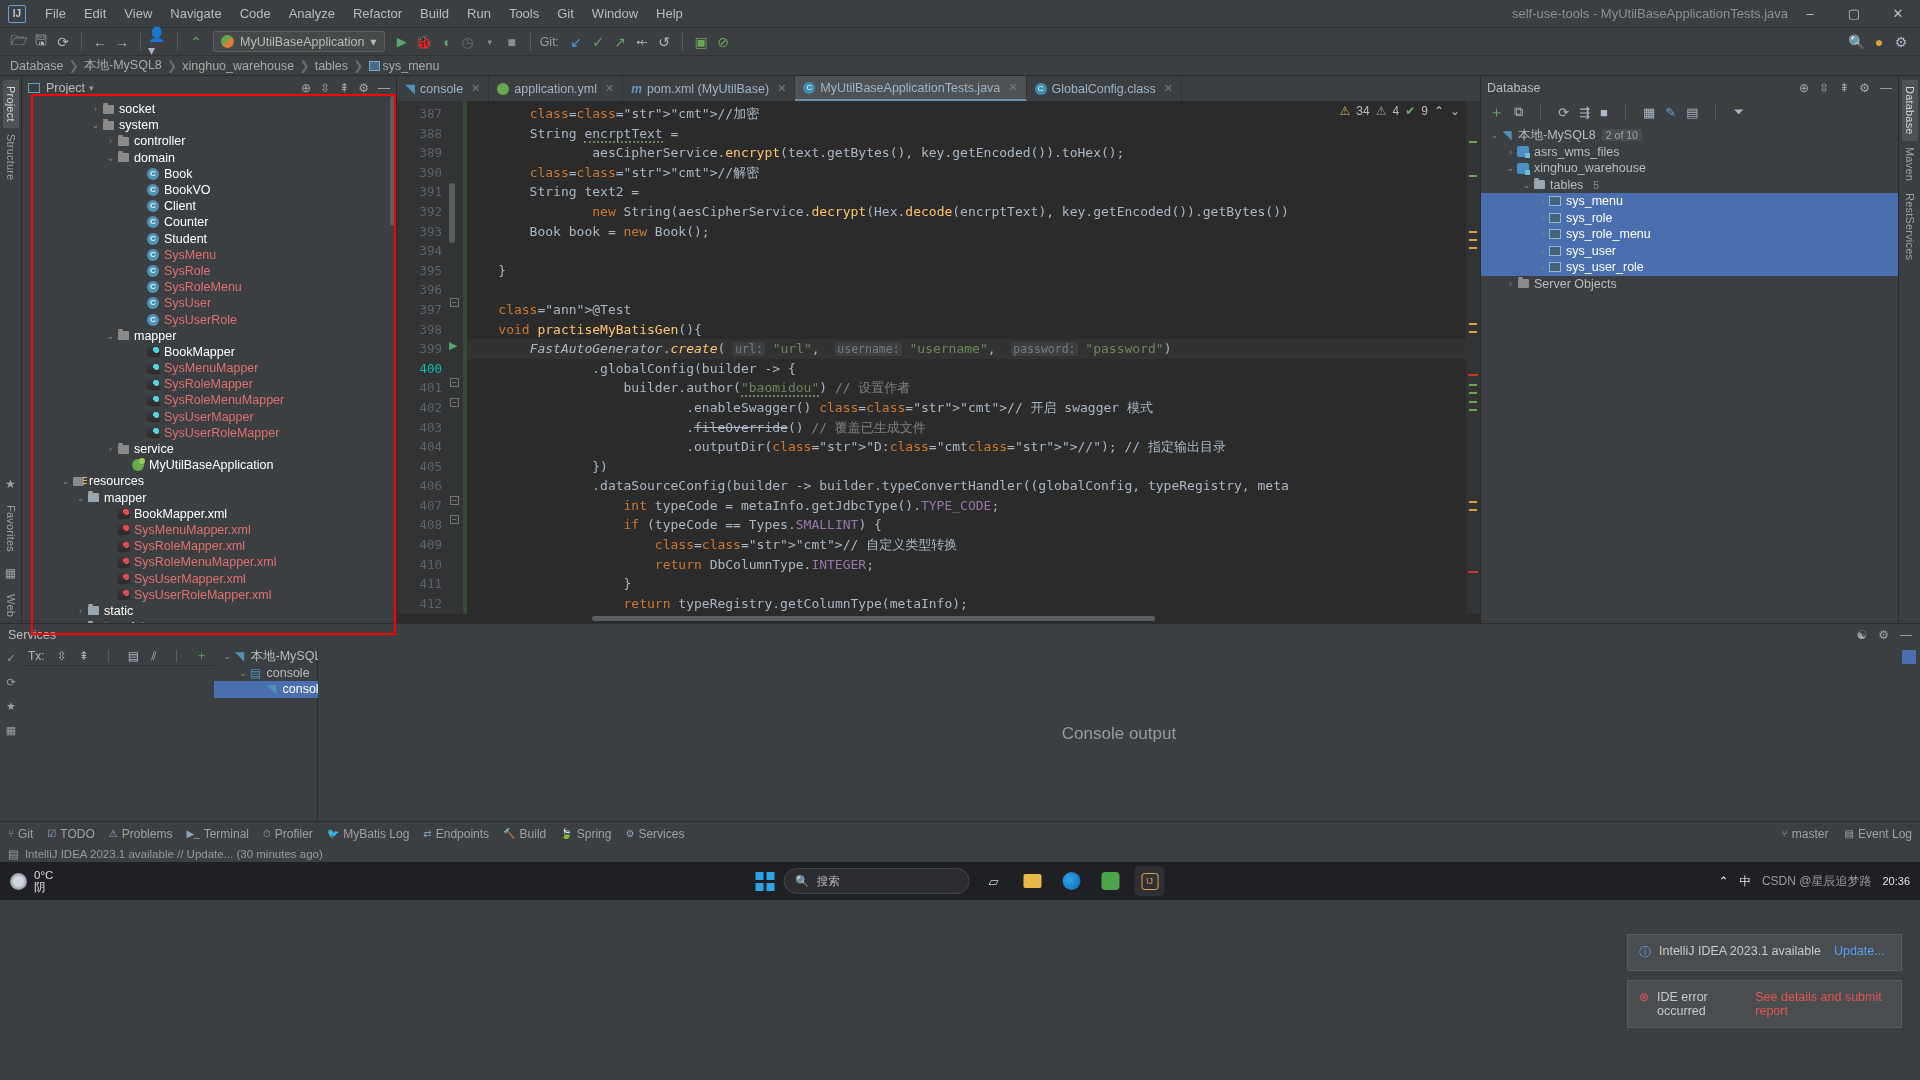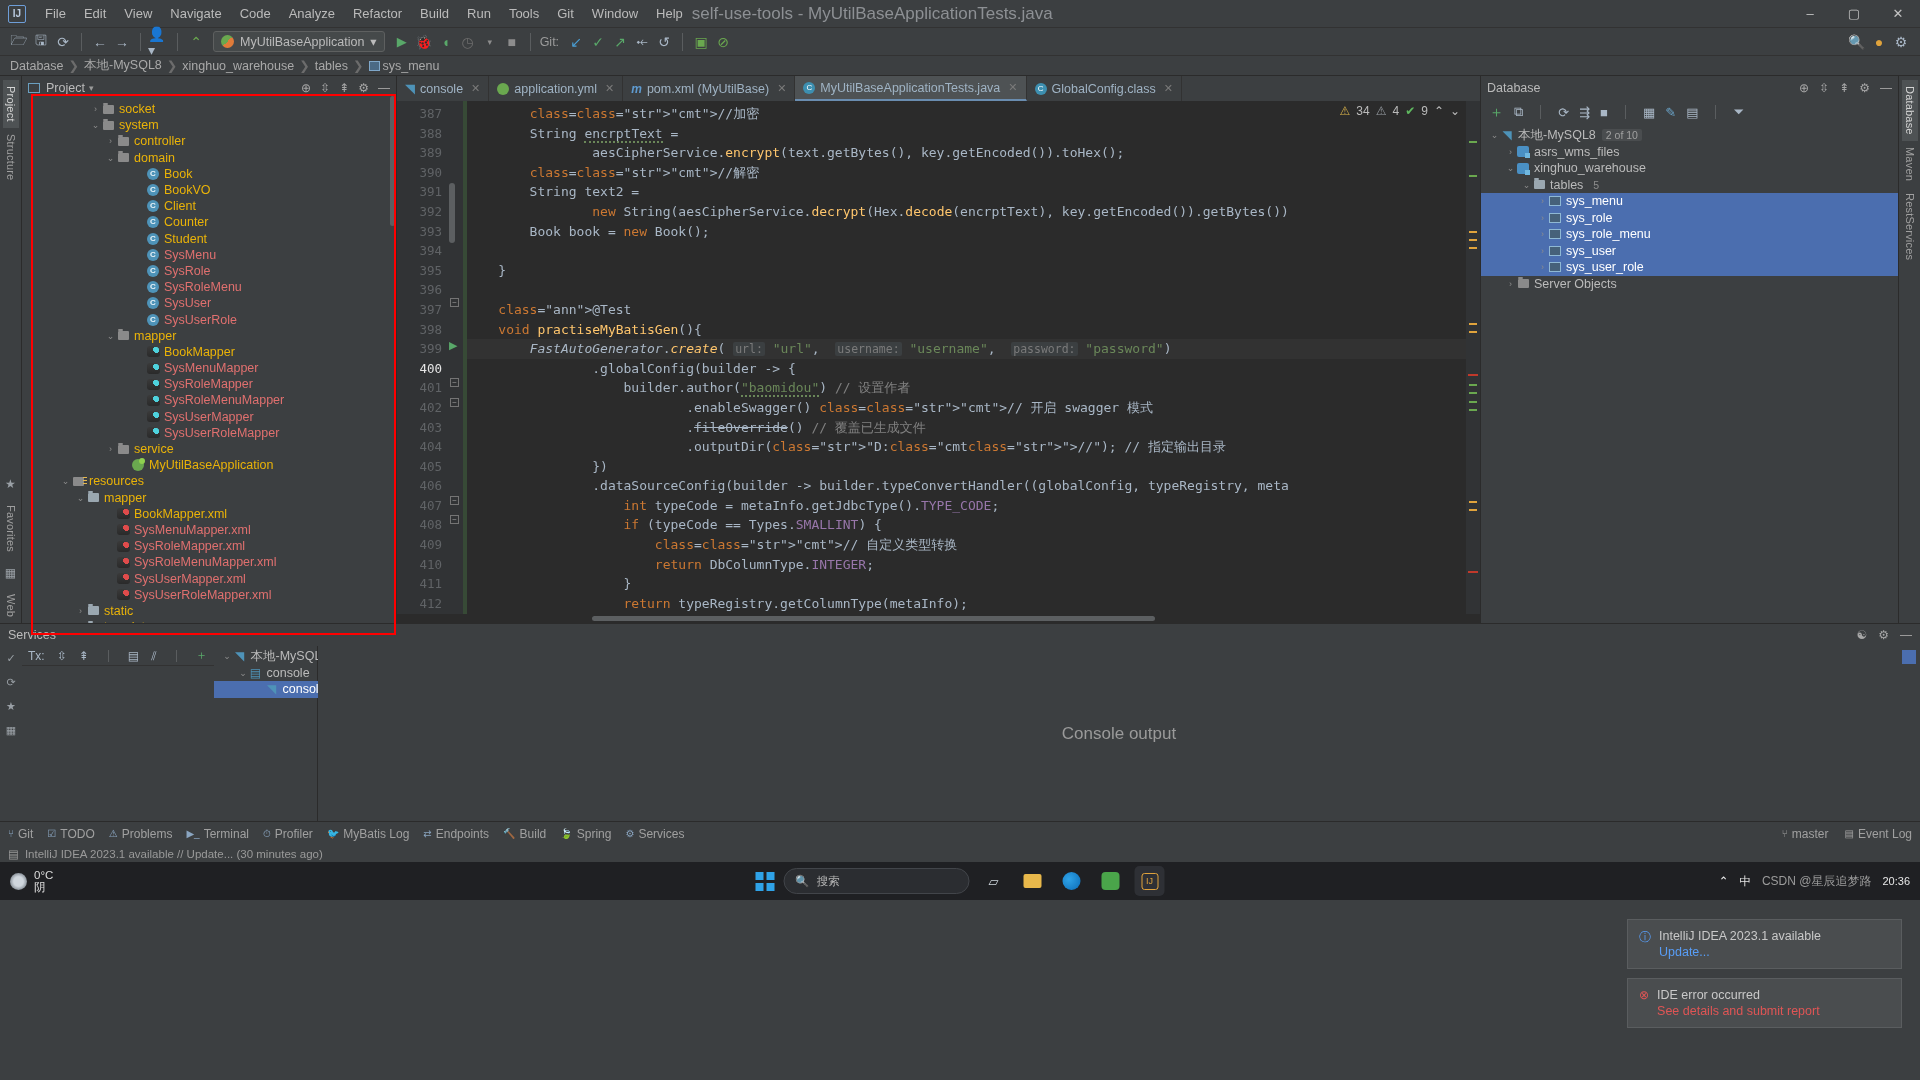--- a/index.html
+++ b/index.html
@@ -11,21 +11,21 @@
   .row { display:flex; align-items:center; }
   .sep { width:1px; height:18px; background:#5a5d5f; margin:0 7px; }
 
   
   #titlebar { height:28px; background:#3c3f41; border-bottom:1px solid #323232;
               display:flex; align-items:center; padding:0 0 0 8px; }
   #app-logo { width:18px;height:18px;border:1px solid #6e9ed8;border-radius:2px;
               color:#b9c9de;font-size:10px;font-weight:bold;display:flex;
               align-items:center;justify-content:center;margin-right:10px;}
   .menu-item { padding:3px 9px; color:#bbbbbb; font-size:13px; cursor:default; }
-  #win-title { flex:1; text-align:left; color:#8d9094; font-size:17px; }
+  #win-title { flex:1; text-align:right; color:#8d9094; font-size:13px; }
   .winbtn { width:44px;height:28px;display:flex;align-items:center;
             justify-content:center;color:#c3c3c3;font-size:13px;}
 
   
   #toolbar { height:28px; background:#3c3f41; display:flex; align-items:center;
              padding:0 8px; border-bottom:1px solid #323232; }
   .tbtn { width:22px;height:22px;display:flex;align-items:center;justify-content:center;
           color:#a9b7c6; font-size:14px; border-radius:3px; }
   #runcfg { display:flex;align-items:center;gap:6px;height:21px;padding:0 7px;
             border:1px solid #5e6060; border-radius:3px; background:#45494a;
@@ -75,21 +75,21 @@
            linear-gradient(#3a3a3a,#2a2a2a); border-radius:3px 6px 3px 3px;}
   .xmlico { width:13px;height:11px;display:inline-block;background:
            radial-gradient(circle at 70% 35%, #e04b4b 0 3px, transparent 3px),
            linear-gradient(#3a3a3a,#2a2a2a); border-radius:3px 6px 3px 3px;}
   .springico{width:12px;height:12px;border-radius:50%;background:#6aa84f;position:relative;}
   .springico:after{content:"";position:absolute;right:-1px;top:-1px;width:6px;height:6px;
                    border-radius:50%;background:#8fd14f;}
   .resico { width:11px;height:9px;background:#8a8a8a;border-radius:1px;position:relative;}
   .resico:after{content:"";position:absolute;right:-3px;top:0;width:4px;height:9px;
                 background:repeating-linear-gradient(#e8b84b 0 1px,transparent 1px 3px);}
-  .tlabel { color:#eab308; }
+  .tlabel { color:#ffffff; }
   .tlabel.red { color:#e0706f; }
   #redbox { position:absolute; border:2.5px solid #ff0000; pointer-events:none; }
   #projscroll { position:absolute; right:1px; top:20px; width:5px; height:130px;
                 background:#5c5f61; border-radius:3px; }
 
   
   #editorwrap { flex:1; display:flex; flex-direction:column; background:#2b2b2b;
                 min-width:0; position:relative;}
   #tabbar { height:25px; background:#3c3f41; display:flex; align-items:stretch; }
   .etab { display:flex; align-items:center; gap:5px; padding:0 8px; font-size:12.5px;
@@ -103,21 +103,21 @@
              font-size:8px;display:flex;align-items:center;justify-content:center;}
 
   #inspector { position:absolute; right:20px; top:28px; display:flex; align-items:center;
                gap:6px; font-size:12px; color:#bbbbbb; z-index:4;}
   .warn-y { color:#e0b84b; } .warn-g { color:#9aa0a6; } .ok-g { color:#5fb85f; }
 
   #codearea { flex:1; display:flex; overflow:hidden; position:relative;}
   #gutter { width:50px; background:#313335; color:#606366; font-family:"DejaVu Sans Mono",monospace;
             font-size:12.5px; text-align:right; padding-right:5px; padding-top:3px;}
   .gl { height:19.6px; line-height:19.6px; }
-  .gl.cur { color:#e5e5e5; }
+  .gl.cur { color:#14b8a6; }
   #markers { width:16px; background:#313335; position:relative;}
   .foldm { position:absolute; left:3px; width:9px; height:9px; border:1px solid #747474;
            color:#9b9b9b; font-size:8px; line-height:7px; text-align:center; }
   #runmark { position:absolute; left:2px; color:#59a869; font-size:11px; }
   #vcsstripe { width:4px; background:#374a36; }
   #codescroll-th { position:absolute; left:52px; top:82px; width:6px; height:60px;
                    background:#5c5f61; border-radius:3px;}
   #code { flex:1; font-family:"DejaVu Sans Mono", monospace; font-size:13px;
           padding-top:3px; overflow:hidden; position:relative; background:#2b2b2b;}
   .cl { height:19.6px; line-height:19.6px; white-space:pre; color:#a9b7c6; }
@@ -171,21 +171,21 @@
   .svcrow.sel { background:#4b6eaf; color:#fff; }
   #svctoolrow { height:20px; display:flex; align-items:center; gap:12px; padding:0 6px;
                 color:#a9b7c6; font-size:12px; border-bottom:1px solid #323232;}
   #console { flex:1; background:#3c3f41; display:flex; align-items:center;
              justify-content:center; color:#9a9a9a; font-size:17px; position:relative;}
 
   
   #notifs { position:absolute; right:18px; bottom:52px; width:275px; z-index:20; }
   .notif { background:#4a4d4f; border:1px solid #5a5d5f; padding:9px 11px; margin-top:9px;
            font-size:12.5px; color:#c9c9c9; display:flex; gap:8px;}
-  .notif .body { display:flex; flex-direction:column; gap:2px;}
+  .notif .body { display:flex; flex-direction:row; gap:13px;}
   .notif a { color:#589df6; text-decoration:none; font-size:12.5px;}
   .i-blue { color:#589df6; font-size:12px; }
   .i-red  { color:#e05555; font-size:12px; }
   .notif a.red { color:#e05555; }
 
   
   #statusbar { height:24px; background:#3c3f41; display:flex; align-items:center;
                padding:0 8px; font-size:12px; color:#a0a0a0; gap:14px;
                border-top:1px solid #2b2b2b;}
   .sbitem { display:flex; align-items:center; gap:4px;}

